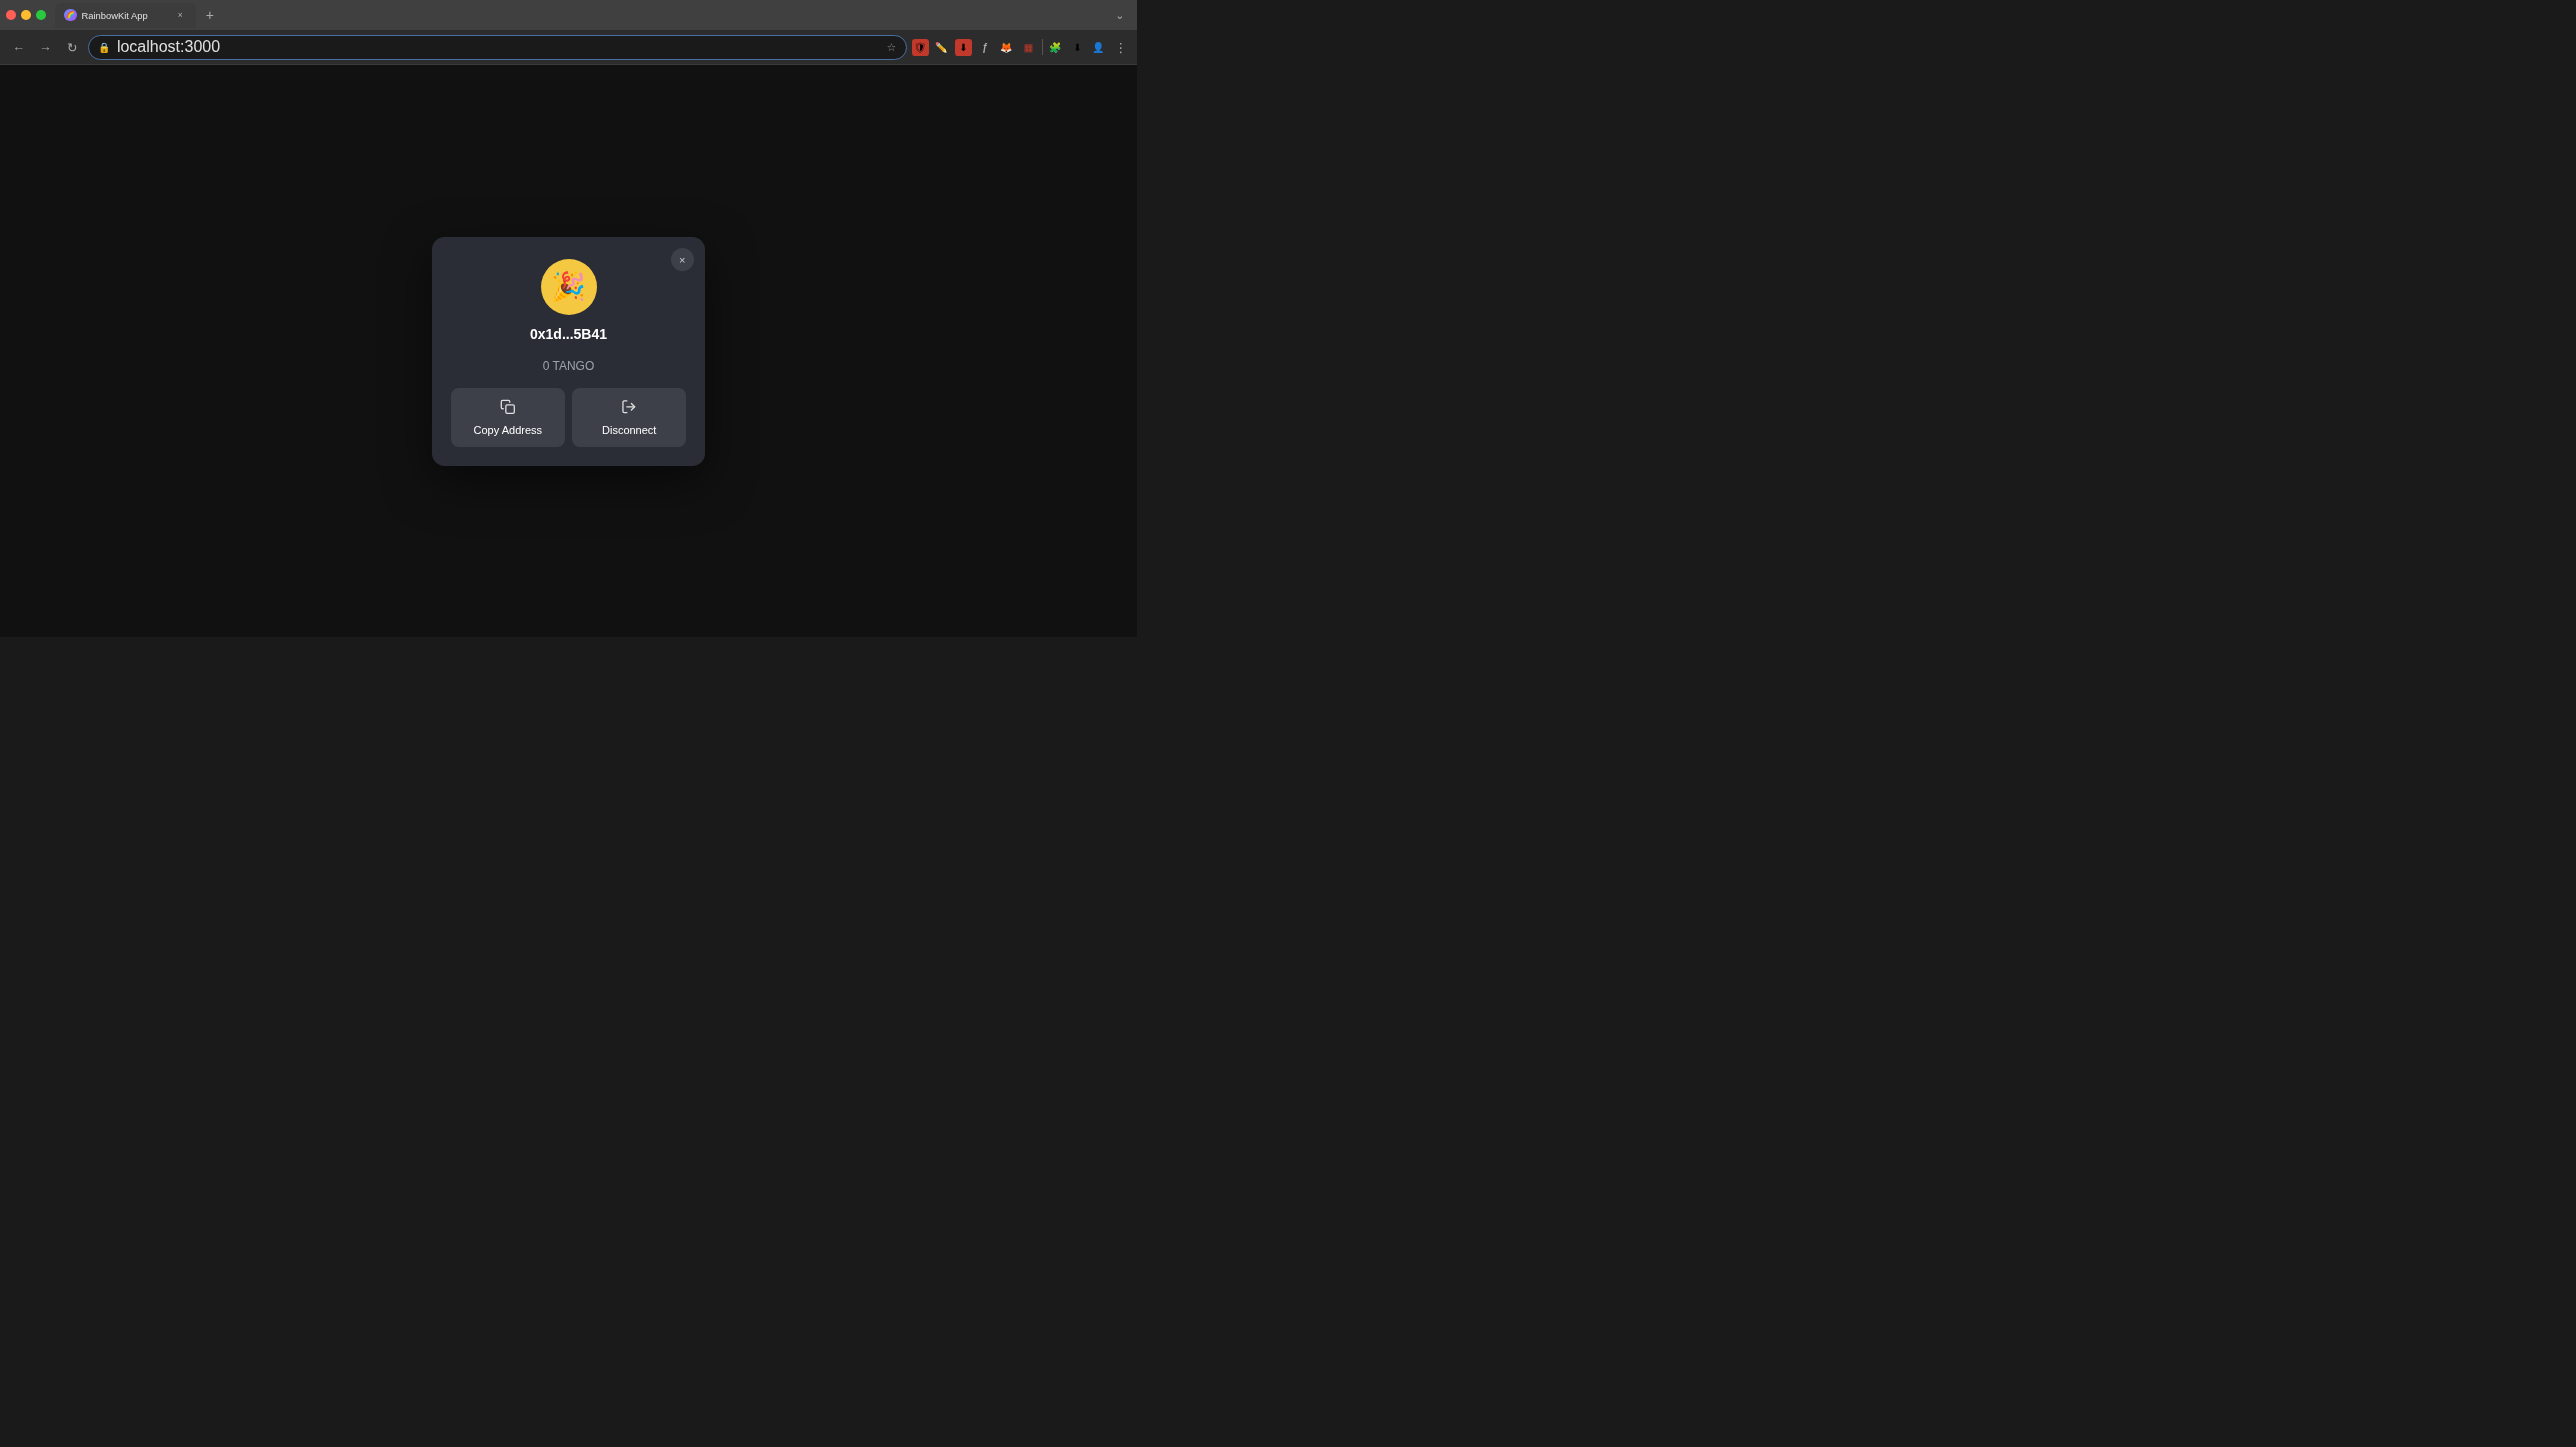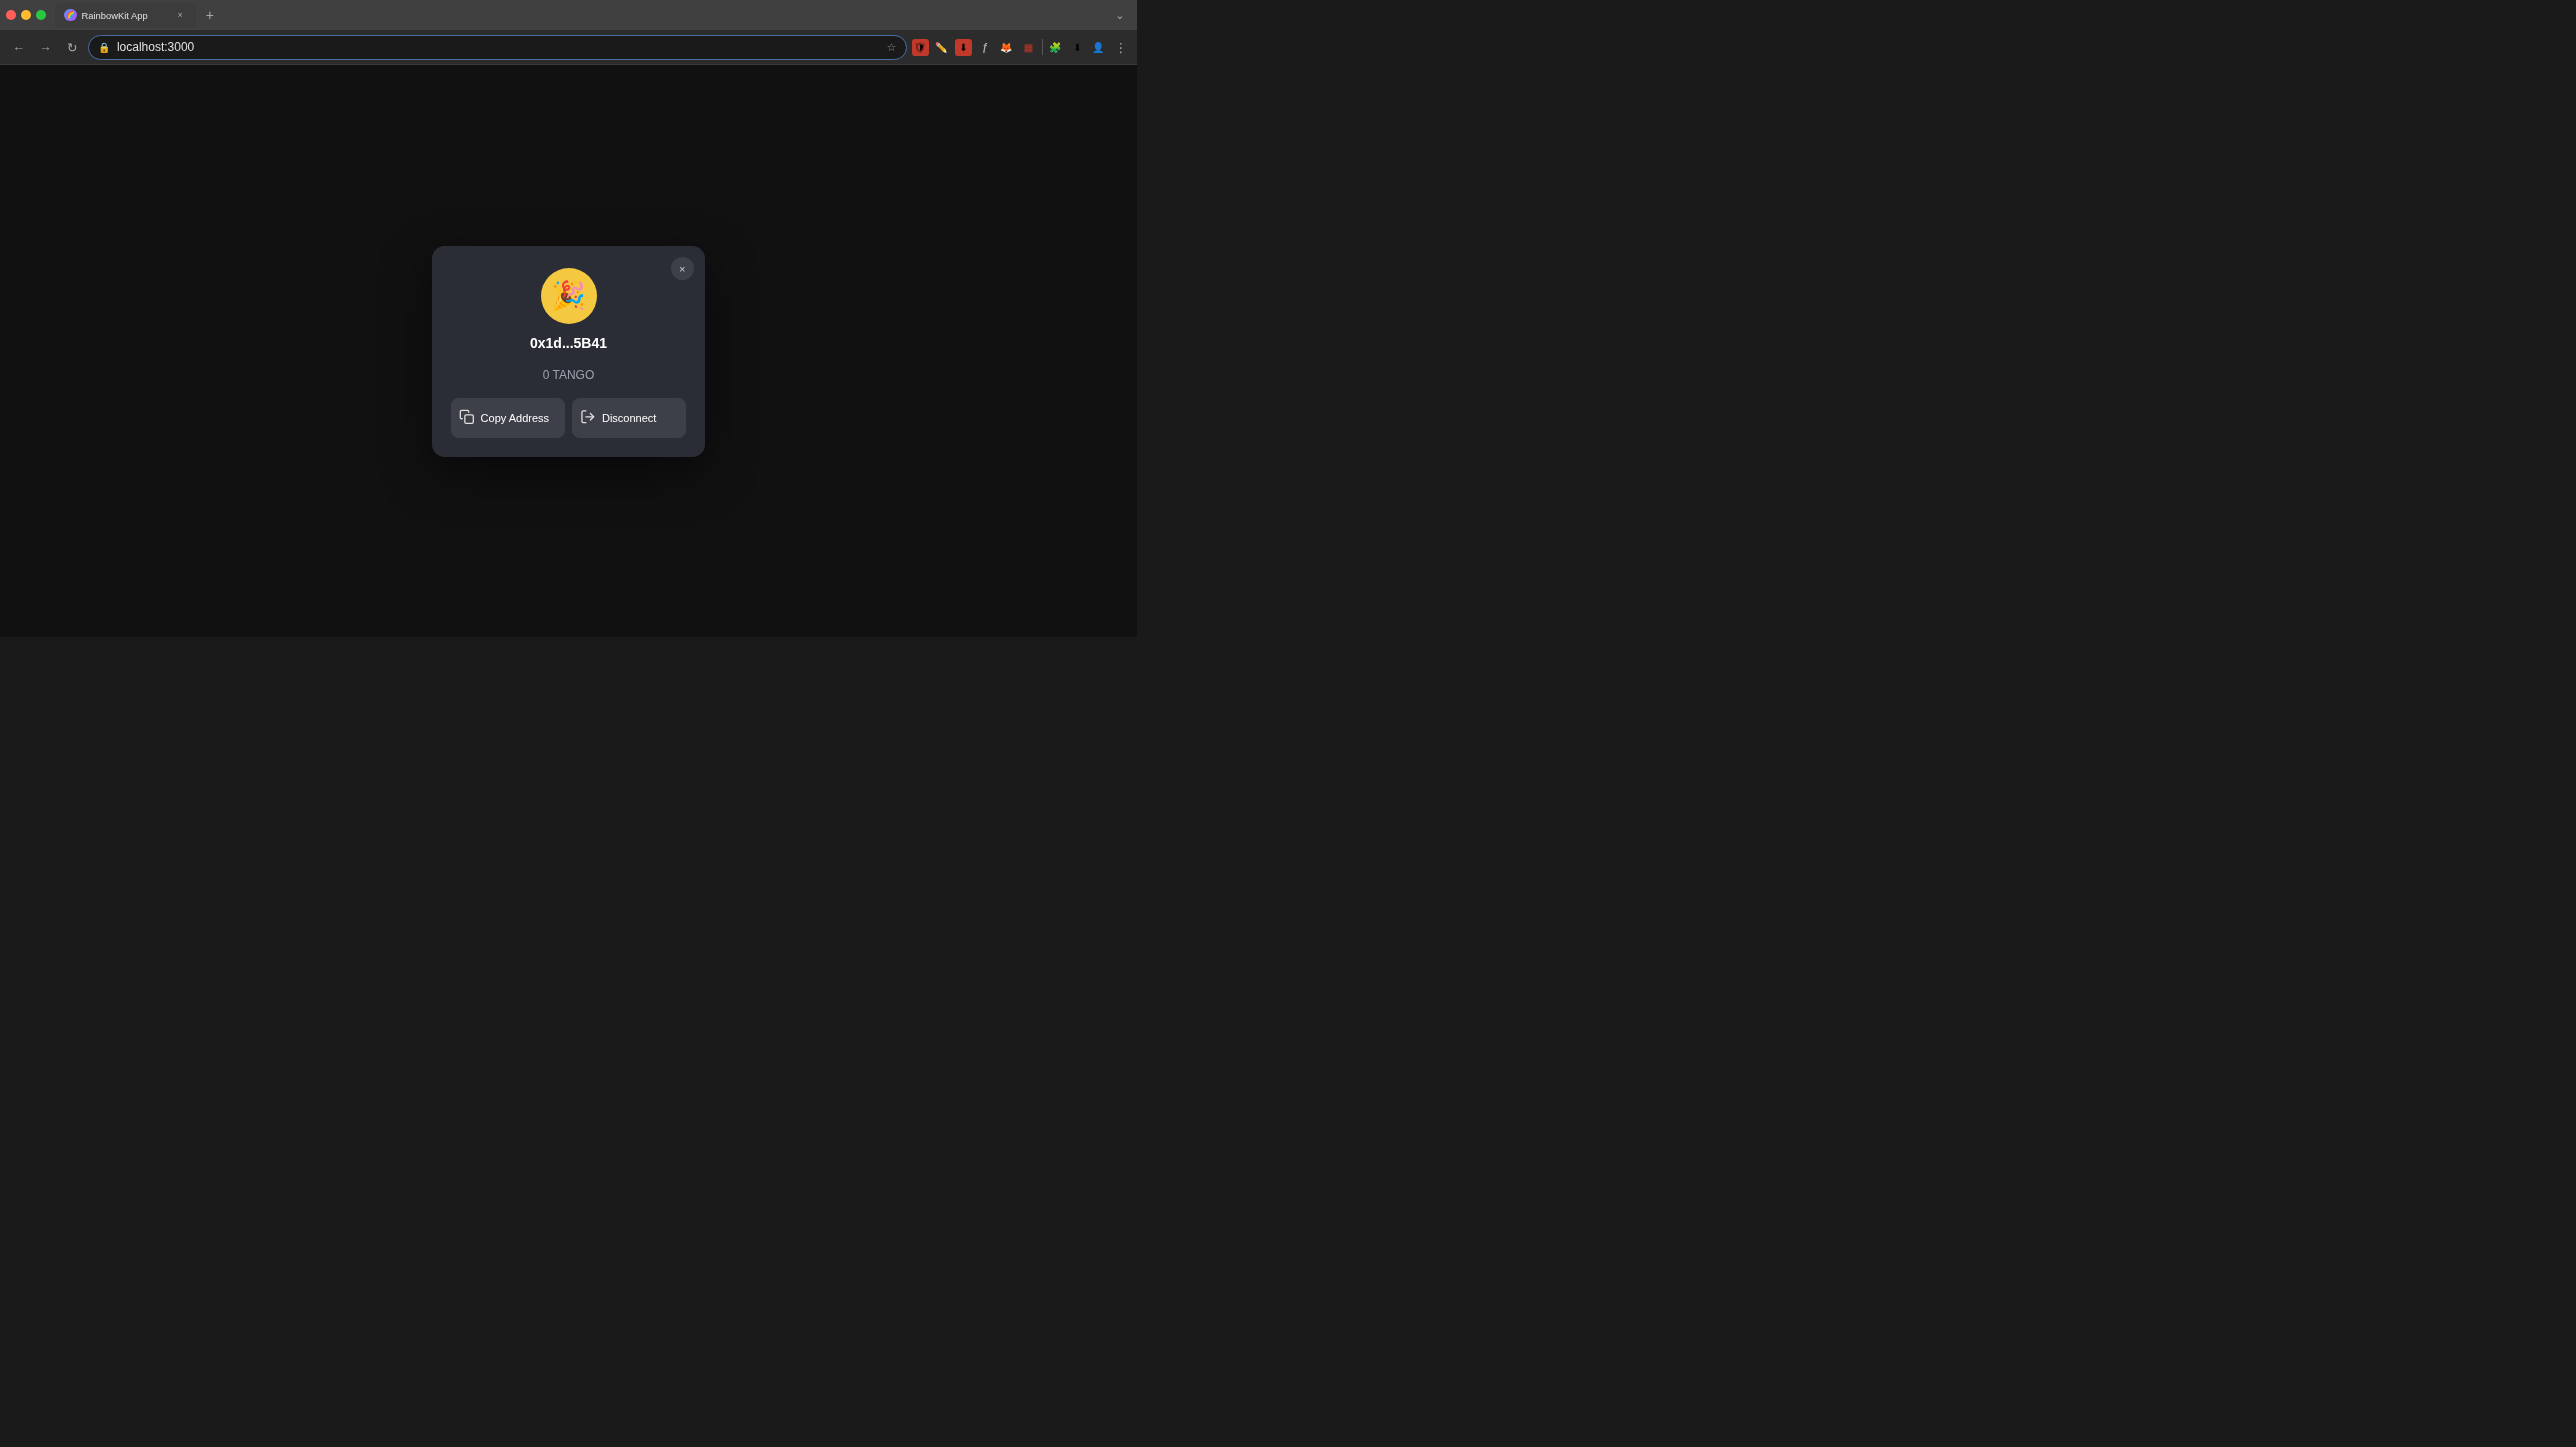--- a/index.html
+++ b/index.html
@@ -155,21 +155,21 @@
     }
 
     .lock-icon {
       color: #888;
       font-size: 10px;
     }
 
     .address-text {
       flex: 1;
       color: #e0e0e0;
-      font-size: 12px;
+      font-size: 16px;
     }
 
     .star-btn {
       background: transparent;
       border: none;
       color: #888;
       cursor: pointer;
       font-size: 11px;
     }
 
@@ -296,21 +296,21 @@
       flex: 1;
       background: #3d4049;
       border: none;
       border-radius: 7.8px;
       padding: 11px 7.8px;
       color: #ffffff;
       font-size: 11px;
       font-weight: 500;
       cursor: pointer;
       display: flex;
-      flex-direction: row;
+      flex-direction: column;
       align-items: center;
       gap: 6.2px;
       transition: background 0.15s;
     }
 
     .btn-icon {
       font-size: 14px;
       color: #e0e0e0;
     }
   </style>

